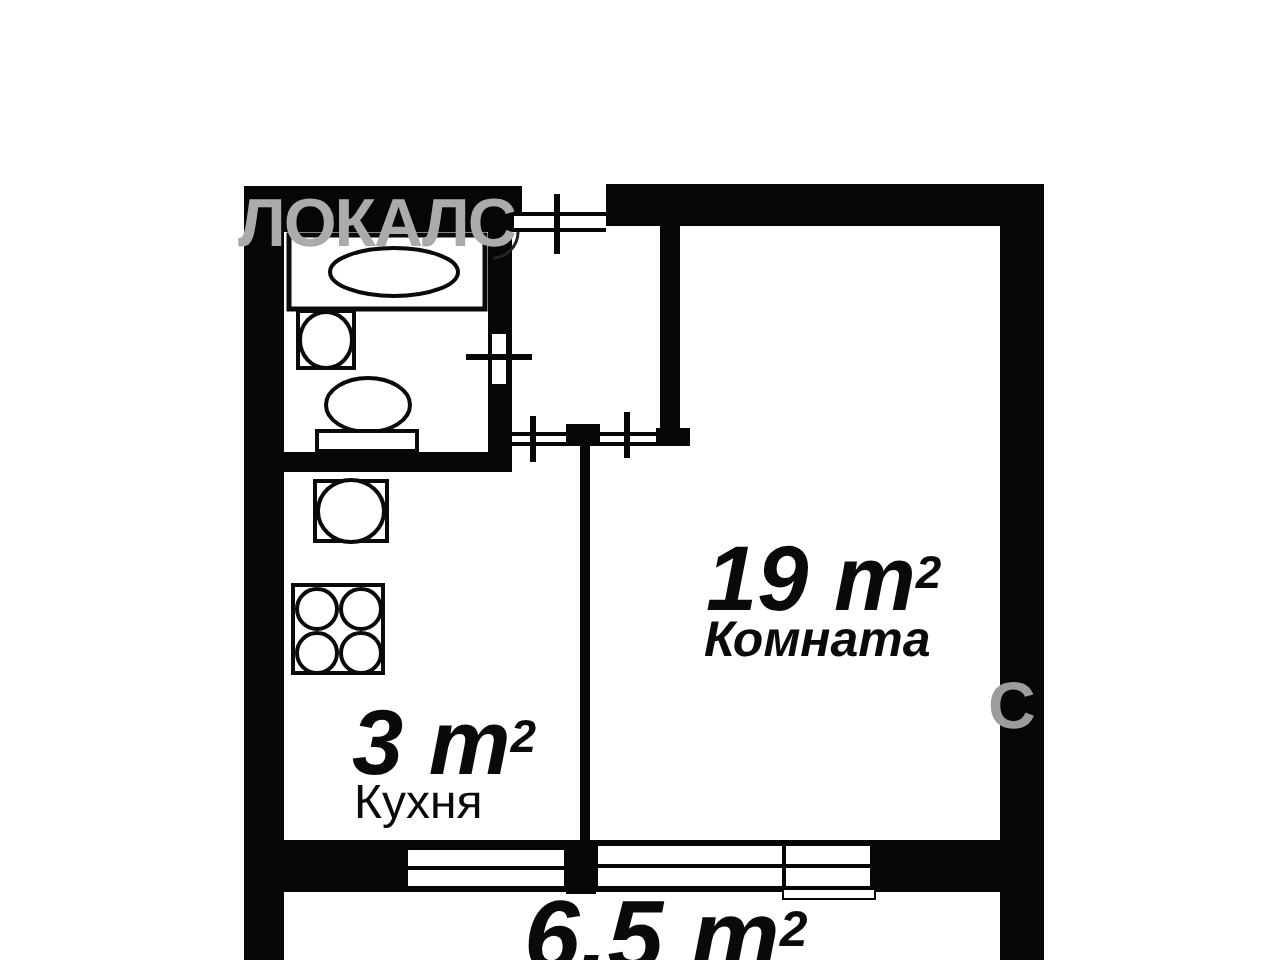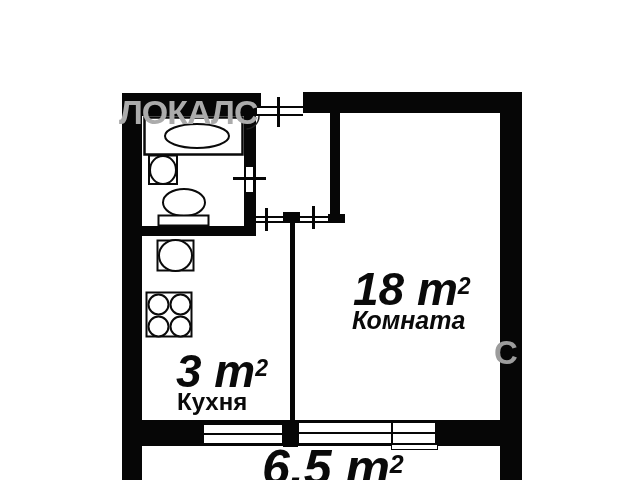--- a/index.html
+++ b/index.html
@@ -12,21 +12,21 @@
   .door-slot{position:absolute;background:#ffffff;border:1.5px solid #060606;box-sizing:border-box;}
   .window{position:absolute;background:#ffffff;border:2px solid #060606;box-sizing:border-box;}
   .window .mid{position:absolute;left:-1px;right:-1px;height:2px;background:#060606;}
   .window .vdiv{position:absolute;top:0;bottom:0;width:2px;background:#060606;}
   .sill{position:absolute;background:#ffffff;border:1.5px solid #060606;box-sizing:border-box;}
   svg.fixtures{position:absolute;left:0;top:0;z-index:4;}
   .label{position:absolute;color:#0a0a0a;line-height:1;white-space:nowrap;z-index:6;}
   .area{font-weight:bold;font-style:italic;font-size:46px;}
   .area .sq{font-size:0.5em;font-style:italic;vertical-align:0.48em;}
   .room-name{font-weight:bold;font-size:25px;}
-  .kitchen-name{font-weight:bold;font-size:24px;}
+  .kitchen-name{font-weight:normal;font-size:24px;}
   .balcony-area{font-size:50px;}
   .watermark{position:absolute;font-weight:bold;line-height:1;z-index:5;white-space:nowrap;}
   .wm-top{left:119px;top:95px;font-size:34px;letter-spacing:-1px;color:#ababab;}
   .wm-side{left:494px;top:336px;font-size:33px;color:#9c9c9c;}
 </style>
 </head>
 <body>
 
 <div class="stage">
 
@@ -90,21 +90,21 @@
       <circle cx="180.5" cy="304.5" r="10"></circle>
       <circle cx="158.5" cy="326.5" r="10"></circle>
       <circle cx="180.5" cy="326.5" r="10"></circle>
     </g>
     <path d="M 259 116 A 13 13 0 0 1 246.5 129" fill="none" stroke="#222222" stroke-width="1.5"></path>
   </svg>
 
   <div class="watermark wm-top">ЛОКАЛС</div>
   <div class="watermark wm-side">С</div>
 
-  <div class="label area" style="left:353px;top:266px;"><span>18 m</span><span class="sq">2</span></div>
+  <div class="label area" style="left:353px;top:266px;"><span>19 m</span><span class="sq">2</span></div>
   <div class="label room-name" style="left:352px;top:308px;font-style:italic;">Комната</div>
 
   <div class="label area" style="left:176px;top:348px;"><span>3 m</span><span class="sq">2</span></div>
   <div class="label kitchen-name" style="left:177px;top:390px;">Кухня</div>
 
   <div class="label area balcony-area" style="left:262px;top:443px;"><span>6.5 m</span><span class="sq">2</span></div>
 
 </div>
 
 </body></html>

